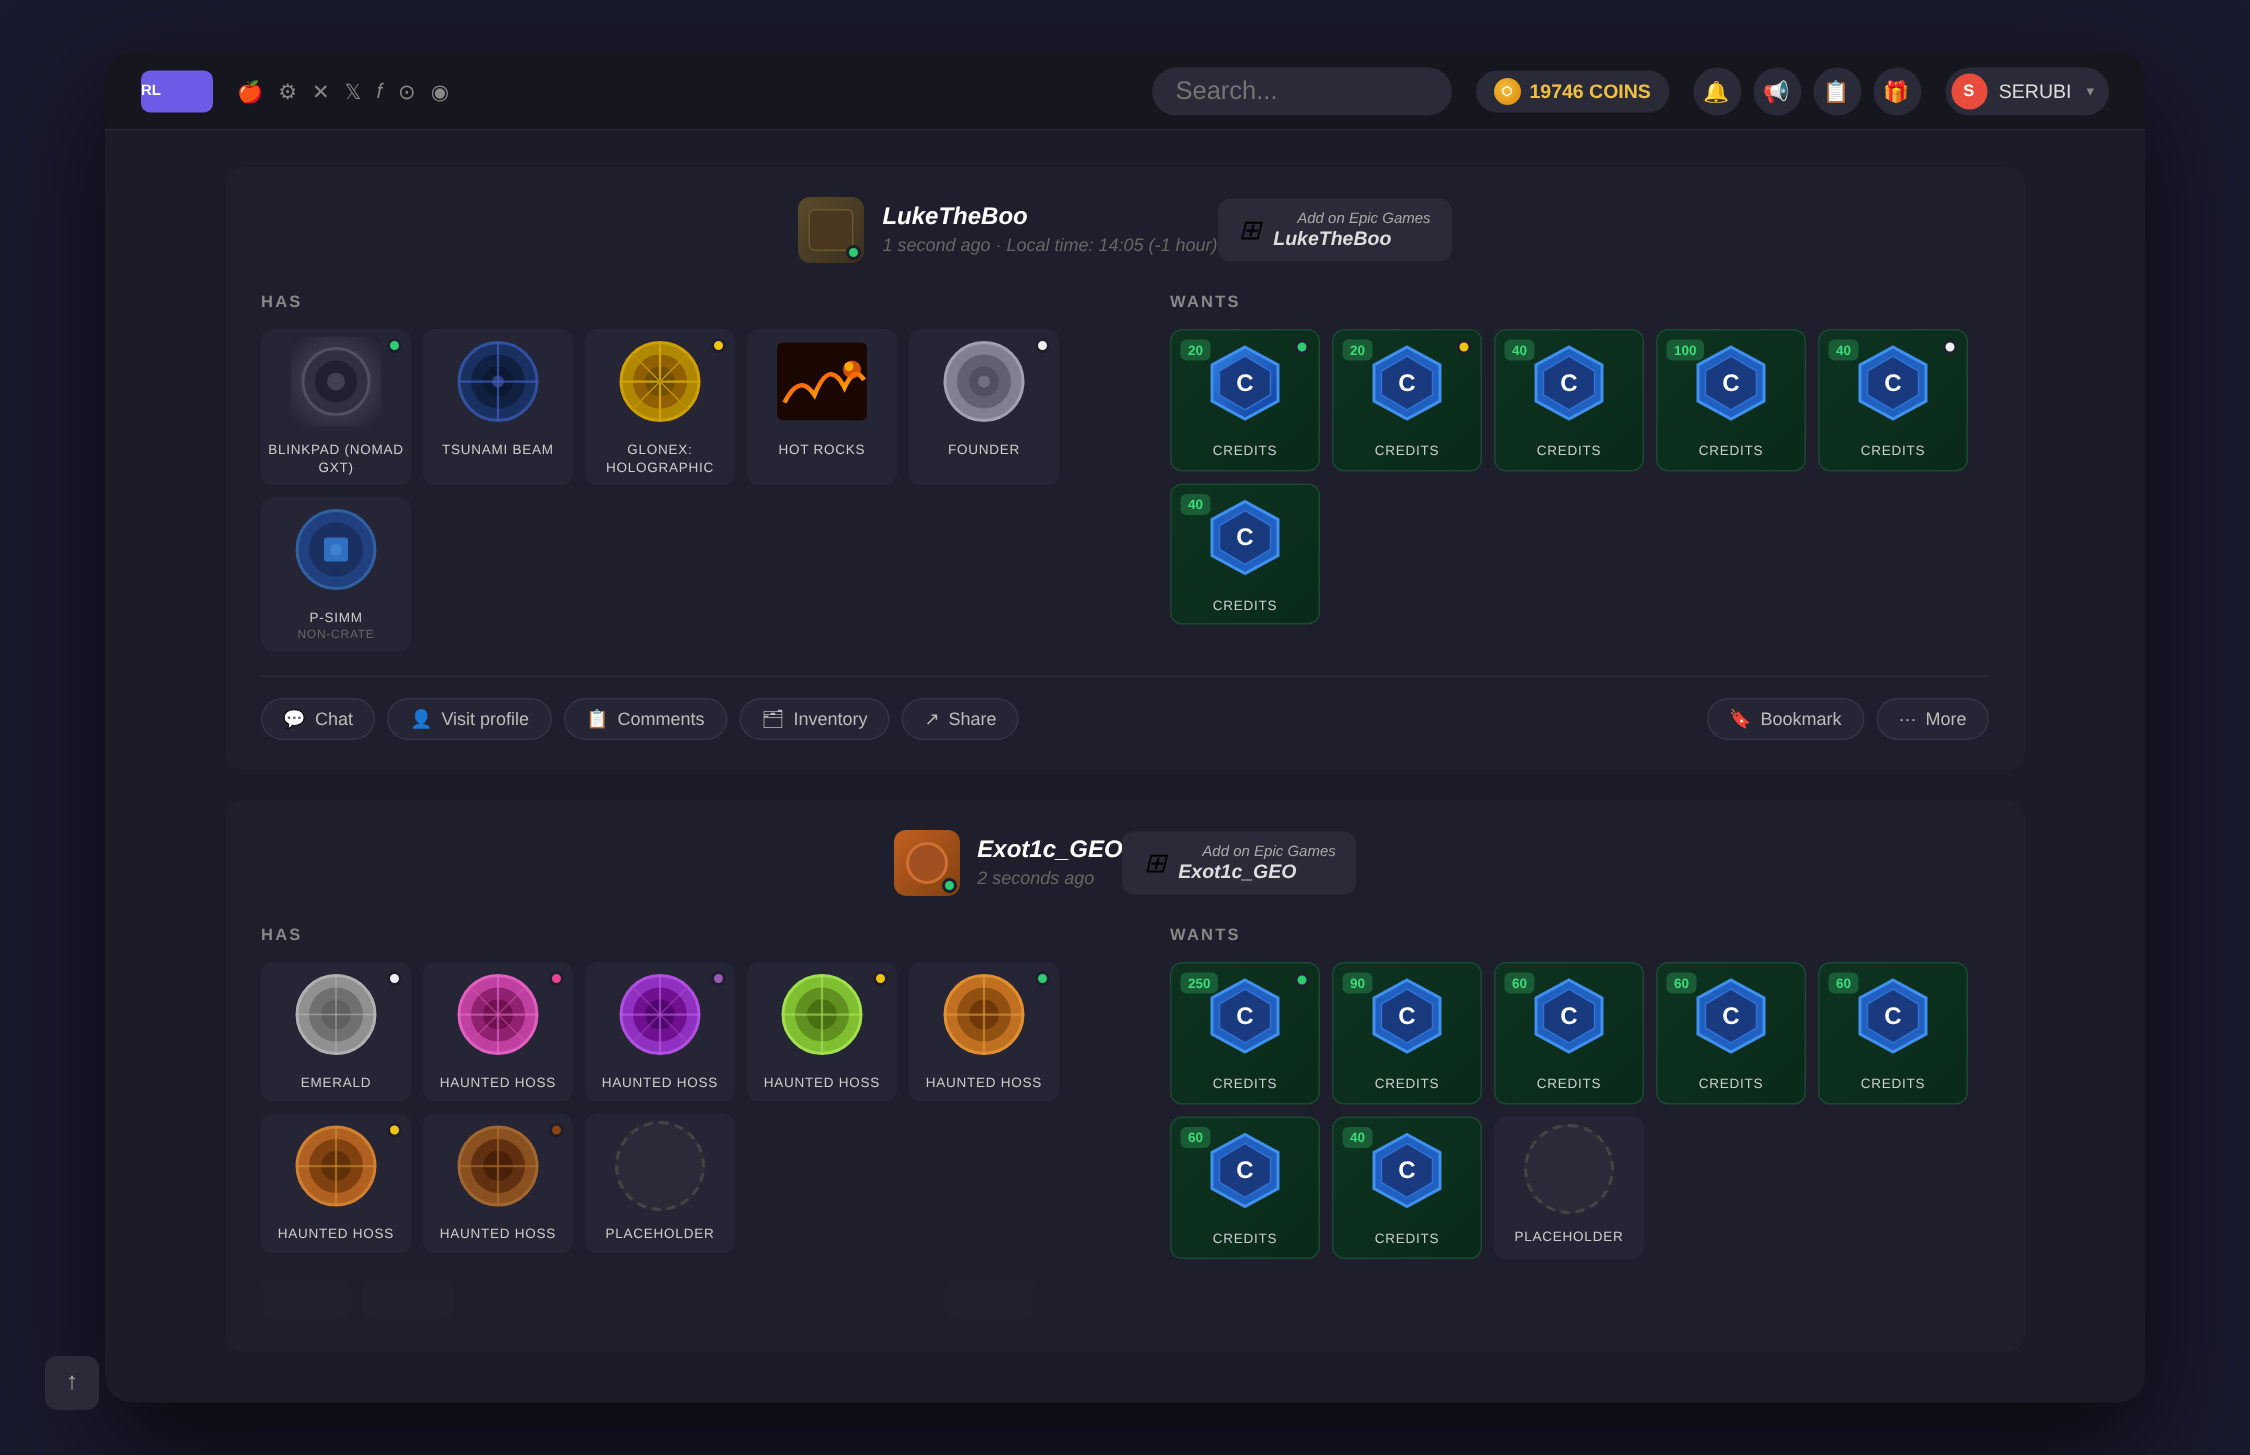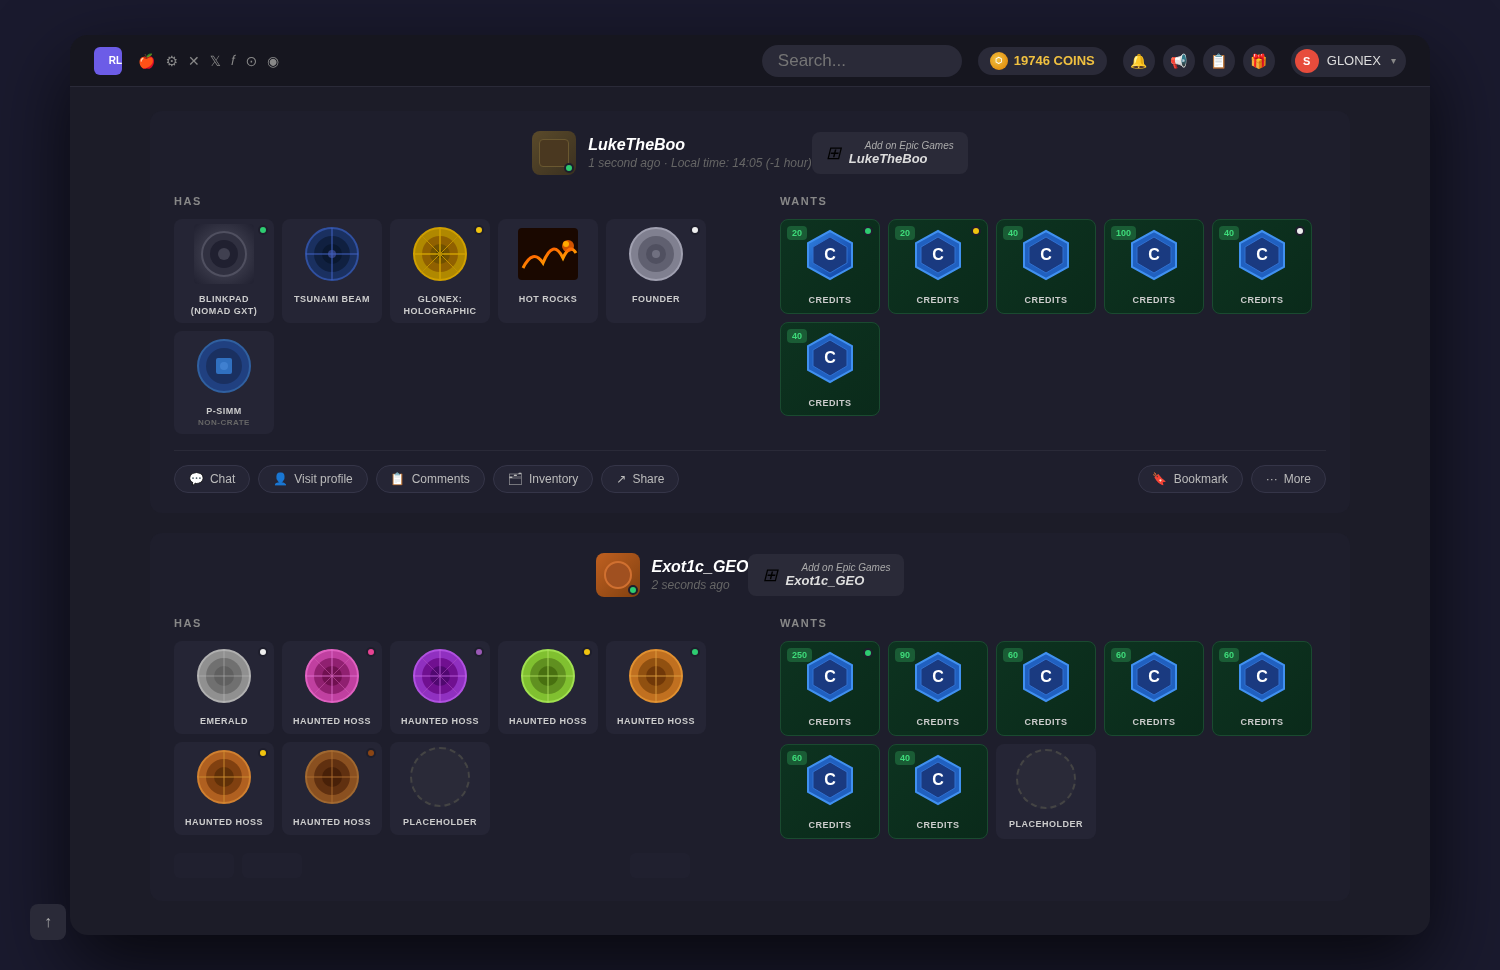--- a/index.html
+++ b/index.html
@@ -26,24 +26,24 @@
       background: #16161f;
       height: 52px;
       display: flex;
       align-items: center;
       padding: 0 24px;
       gap: 16px;
       flex-shrink: 0;
       border-bottom: 1px solid #2a2a38;
     }
     .topnav-logo {
-      width: 28px; height: 28px;
+      width: 48px; height: 28px;
       background: #6c5ce7;
       border-radius: 6px;
-      display: flex; align-items: center; justify-content: flex-end;
+      display: flex; align-items: center; justify-content: flex-start;
       color: white; font-size: 10px; font-weight: bold;
     }
     .topnav-icons {
       display: flex; gap: 10px; align-items: center;
     }
     .topnav-icon {
       color: #888; font-size: 14px;
     }
     .topnav-search {
       margin-left: auto;
@@ -207,21 +207,21 @@
       border-radius: 4px;
     }
     .item-img-area {
       width: 100%; height: 70px;
       display: flex; align-items: center; justify-content: center;
       overflow: hidden;
     }
     .item-label {
       color: #ccc;
       font-size: 9px;
-      font-weight: 700;
+      font-weight: 400;
       text-align: center;
       padding: 5px 4px 6px;
       letter-spacing: 0.5px;
       text-transform: uppercase;
       line-height: 1.3;
     }
     .item-label .sublabel {
       display: block;
       color: #666;
       font-size: 8px;
@@ -299,21 +299,21 @@
     <div class="topnav-actions">
       <div class="topnav-action-btn">🔔</div>
       <div class="topnav-action-btn">📢</div>
       <div class="topnav-action-btn">📋</div>
       <div class="topnav-action-btn">🎁</div>
     </div>
     <div class="user-badge">
       <div class="user-avatar">
         <span>S</span>
       </div>
-      <span class="user-name">GLONEX</span>
+      <span class="user-name">SERUBI</span>
       <span style="color:#888;font-size:10px;margin-left:2px;">▾</span>
     </div>
   </nav>
 
   <div class="main-content">
 
     <div class="trade-card">
       <div class="trade-header">
         <div class="trade-user-info">
           <div class="trade-avatar">

